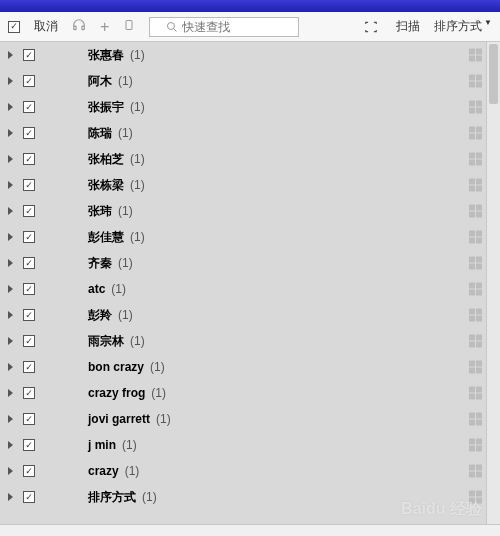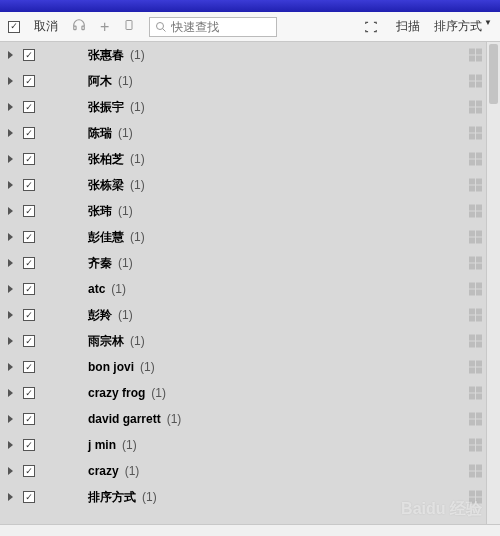--- a/index.html
+++ b/index.html
@@ -34,21 +34,21 @@
     display: inline-flex;
     align-items: center; justify-content: center;
     font-size: 9px; line-height: 1;
   }
   .tb-icon { color: #888; }
   .search-wrap {
     display: flex; align-items: center;
     border: 1px solid #bbb;
     background: #fff;
     height: 20px;
-    padding: 0 5px;
+    padding: 0 16px;
     gap: 4px;
   }
   .search-wrap input {
     border: none; outline: none;
     font-size: 12px;
     width: 100px;
     background: transparent;
     font-family: inherit;
   }
   .tb-spacer { flex: 1; }
@@ -315,21 +315,21 @@
       <span class="row-grid">
         <div></div>
         <div></div>
         <div></div>
         <div></div>
       </span>
     </div>
     <div class="row">
       <span class="disclosure"></span>
       <span class="row-check">✓</span>
-      <span class="row-name">bon jovi</span>
+      <span class="row-name">bon crazy</span>
       <span class="row-count">(1)</span>
       <span class="row-grid">
         <div></div>
         <div></div>
         <div></div>
         <div></div>
       </span>
     </div>
     <div class="row">
       <span class="disclosure"></span>
@@ -339,21 +339,21 @@
       <span class="row-grid">
         <div></div>
         <div></div>
         <div></div>
         <div></div>
       </span>
     </div>
     <div class="row">
       <span class="disclosure"></span>
       <span class="row-check">✓</span>
-      <span class="row-name">david garrett</span>
+      <span class="row-name">jovi garrett</span>
       <span class="row-count">(1)</span>
       <span class="row-grid">
         <div></div>
         <div></div>
         <div></div>
         <div></div>
       </span>
     </div>
     <div class="row">
       <span class="disclosure"></span>

